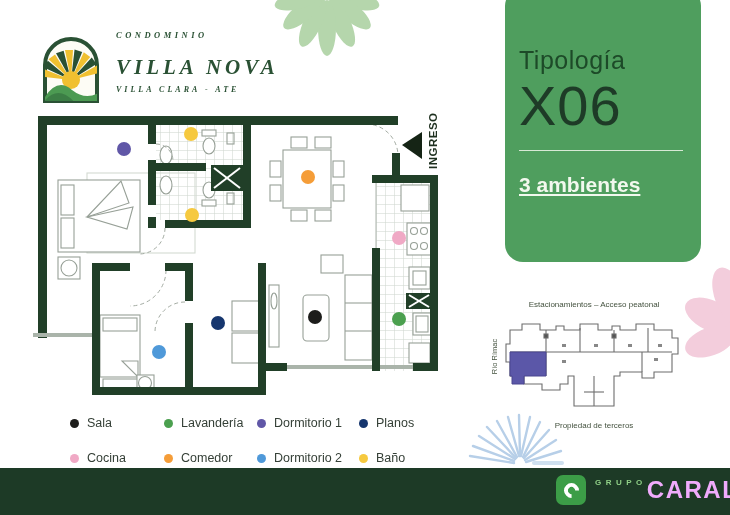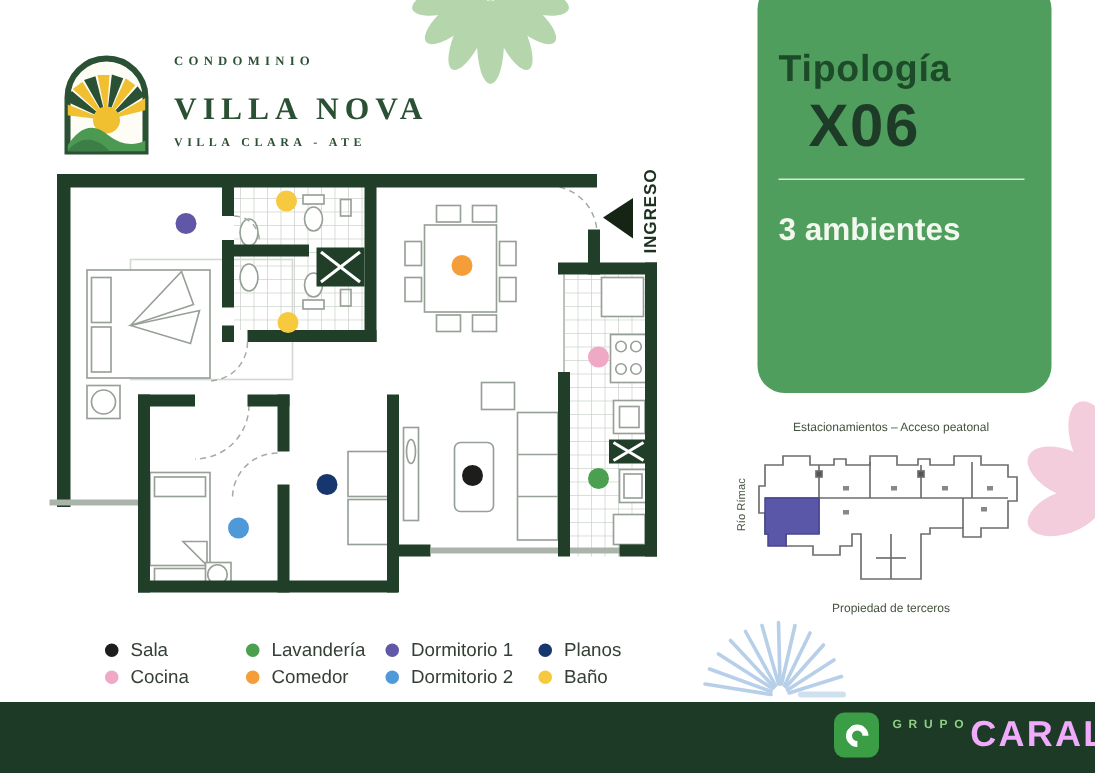--- a/index.html
+++ b/index.html
@@ -1,51 +1,51 @@
 <!DOCTYPE html>
 <html><head>
 <meta charset="utf-8">
 <style>
   * { margin:0; padding:0; box-sizing:border-box; }
   html,body { background:#ffffff; }
   body { font-family:"Liberation Sans", sans-serif; }
   #canvas { position:relative; width:730px; height:515px; background:#ffffff; overflow:hidden; }
 
   
-  .brand { position:absolute; left:40px; top:30px; display:flex; align-items:center; gap:14px; }
+  .brand { position:absolute; left:40px; top:30px; display:flex; gap:14px;font-style:italic; }
   .brand-icon { width:62px; height:74px; }
   .brand-text { color:#2a5134; }
   .brand-condominio { font-size:8.5px; letter-spacing:3.5px; font-weight:700; font-family:"Liberation Serif", serif; }
   .brand-name { font-size:21px; letter-spacing:4px; font-weight:700; font-family:"Liberation Serif", serif; margin-top:15px; }
   .brand-location { font-size:8px; letter-spacing:3px; font-weight:700; font-family:"Liberation Serif", serif; margin-top:5px; }
 
   
   .panel { position:absolute; left:505px; top:-12px; width:196px; height:274px;
            background:#4f9e5e; border-radius:18px; padding:44px 18px 0 14px; }
-  .panel-label { color:#1d4a28; font-size:25px; font-weight:700; letter-spacing:0.5px; }
-  .panel-code  { color:#1e3b27; font-size:40px; font-weight:700; letter-spacing:1px; line-height:1.05; margin-top:2px;margin-left:20px; }
+  .panel-label { color:#1d4a28; font-size:25px; font-weight:400; letter-spacing:0.5px;margin-top:14px; }
+  .panel-code  { color:#1e3b27; font-size:56px; font-weight:400; letter-spacing:1px; line-height:1.05; margin-top:2px; }
   .panel-divider { border:none; border-top:1.5px solid #d7e9d5; margin:14px 0 18px 0; width:164px; }
-  .panel-ambientes, .panel-area { color:#f2f8ee; font-size:21px; font-weight:700; line-height:1.55; }
+  .panel-ambientes, .panel-area { color:#f2f8ee; font-size:21px; font-weight:700; line-height:1.55;text-decoration:underline; }
 
   
   .floorplan { position:absolute; left:25px; top:105px; width:440px; height:300px; }
 
   
-  .siteplan { position:absolute; left:486px; top:280px; width:216px; height:130px; }
+  .siteplan { position:absolute; left:486px; top:300px; width:216px; height:130px; }
   .siteplan-top { position:absolute; left:0; right:0; top:0; text-align:center;
                   font-size:8px; color:#44523f; }
   .siteplan-bottom { position:absolute; left:0; right:0; bottom:0; text-align:center;
                   font-size:8px; color:#44523f; }
   .siteplan-left { position:absolute; left:-16px; top:52px; width:48px; text-align:center;
                    transform:rotate(-90deg); font-size:7.5px; color:#44523f; }
   .siteplan-svg { position:absolute; left:16px; top:14px; }
 
   
   .legend { position:absolute; left:70px; top:416px; width:370px;
-            display:grid; grid-template-columns:94px 93px 102px 72px; row-gap:4px;margin-top:10px; }
+            display:grid; grid-template-columns:94px 93px 102px 72px; row-gap:21px; }
   .legend-item { display:flex; align-items:center; gap:8px; }
   .legend-dot { width:9px; height:9px; border-radius:50%; flex:0 0 auto; }
   .legend-label { font-size:12.5px; color:#343f36; }
 
   
   .deco { position:absolute; pointer-events:none; }
 
   
   .footer { position:absolute; left:0; top:468px; width:730px; height:47px; background:#1d3a26; }
   .footer-disclaimer { position:absolute; left:42px; top:15px; font-size:8px; color:#b4c1b4; letter-spacing:0.2px; }

